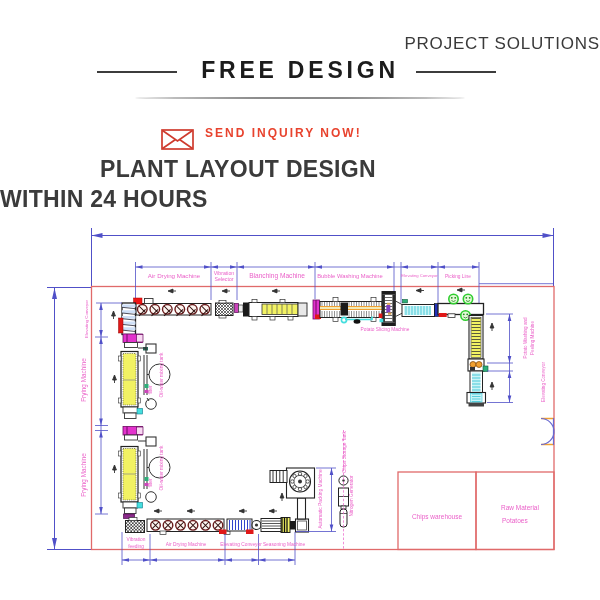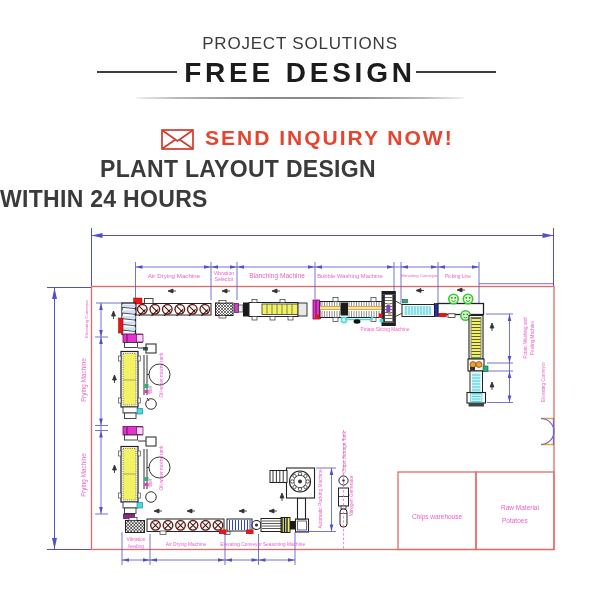--- a/index.html
+++ b/index.html
@@ -1,22 +1,22 @@
 <!DOCTYPE html>
 <html><head>
 <meta charset="utf-8">
 <style>
   html,body{margin:0;padding:0;background:#ffffff;}
   body{width:600px;height:600px;position:relative;font-family:"Liberation Sans",sans-serif;overflow:hidden;}
   .abs{position:absolute;}
-  #hdr1{top:35px;left:0;width:600px;text-align:center;font-size:17px;letter-spacing:0.8px;color:#3a3a3a;line-height:1;}
-  #hdr2{top:59px;left:0;width:600px;text-align:center;font-size:28px;font-weight:bold;letter-spacing:3.8px;color:#1c1c1c;line-height:1;}
+  #hdr1{top:35px;left:0;width:600px;text-align:right;font-size:17px;letter-spacing:0.8px;color:#3a3a3a;line-height:1;}
+  #hdr2{top:59px;left:0;width:600px;text-align:center;font-size:23px;font-weight:bold;letter-spacing:3.8px;color:#1c1c1c;line-height:1;}
   .hline{top:71px;height:2px;background:#3c3c3c;}
   #shadowline{top:96.5px;left:135px;width:330px;height:2.5px;border-radius:50%/100%;background:radial-gradient(ellipse at center, #6f6f6f 0%, #8d8d8d 40%, rgba(160,160,160,0.55) 72%, rgba(200,200,200,0) 100%);}
-  #inq{top:127px;left:205px;font-size:21px;font-weight:bold;color:#e8432e;letter-spacing:2px;line-height:1;}
+  #inq{top:127px;left:205px;font-size:12px;font-weight:bold;color:#e8432e;letter-spacing:2px;line-height:1;}
   #t1{top:158px;left:0;width:476px;text-align:center;font-size:23px;font-weight:bold;color:#3b3b3b;letter-spacing:0.3px;line-height:1;}
   #t2{top:188px;left:0;width:600px;font-size:23px;font-weight:bold;color:#3b3b3b;letter-spacing:0.3px;line-height:1;}
   svg{position:absolute;top:0;left:0;}
   svg text{font-family:"Liberation Sans",sans-serif;fill:#ea5fc8;}
 </style>
 </head>
 <body>
 
 <div class="abs" id="hdr1">PROJECT SOLUTIONS</div>
 

